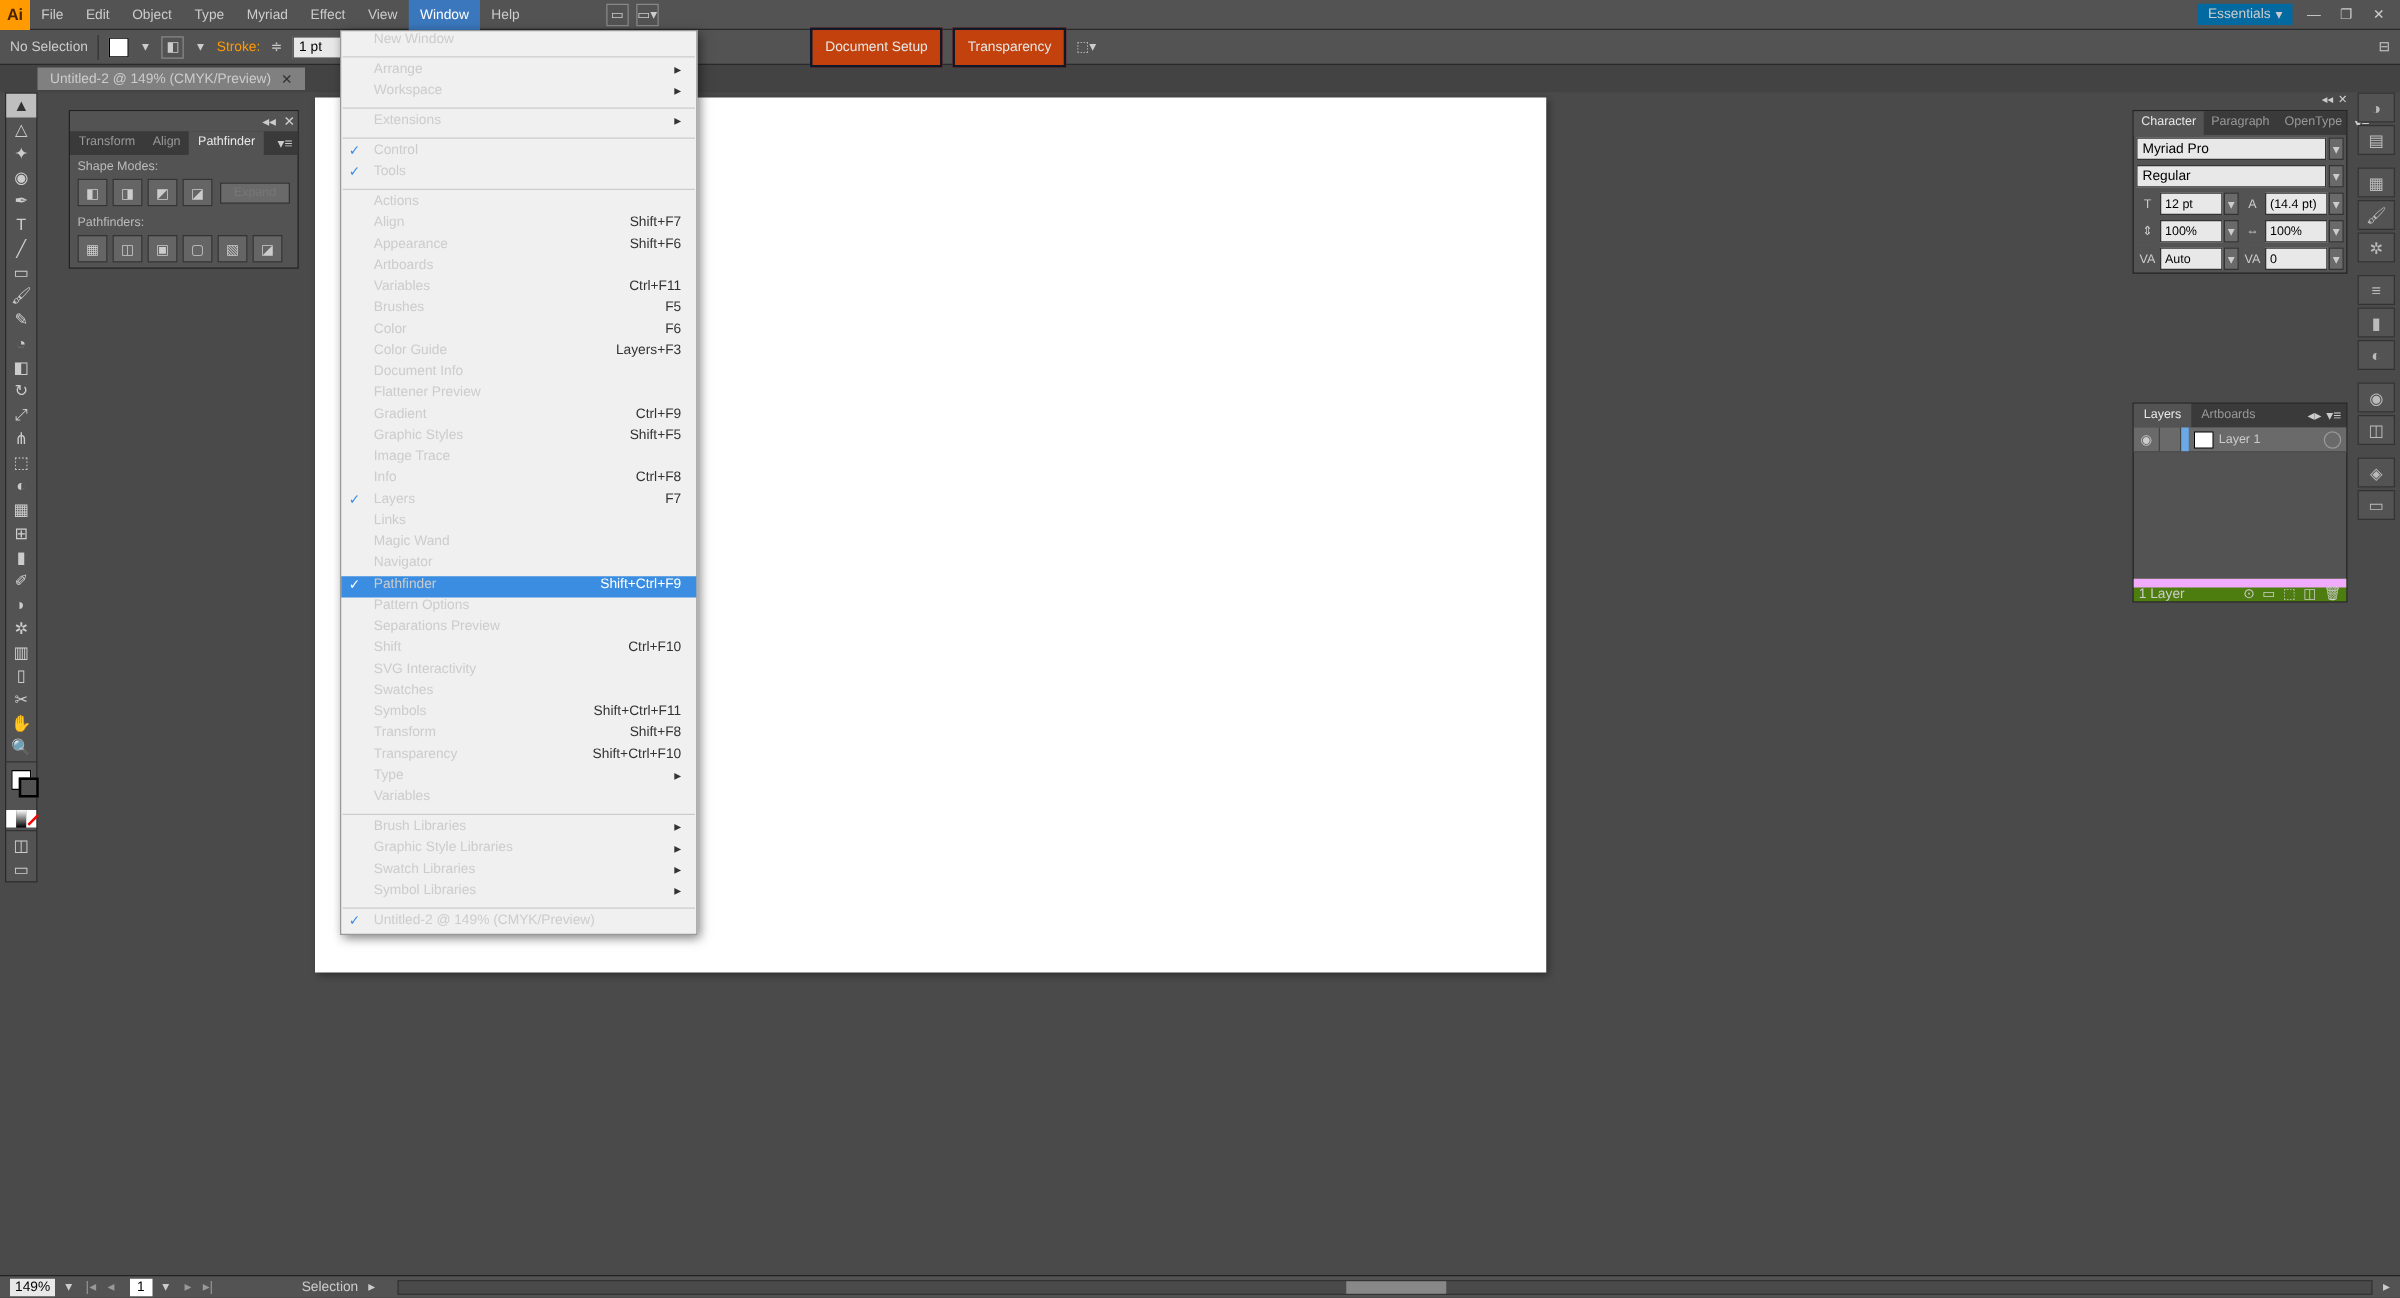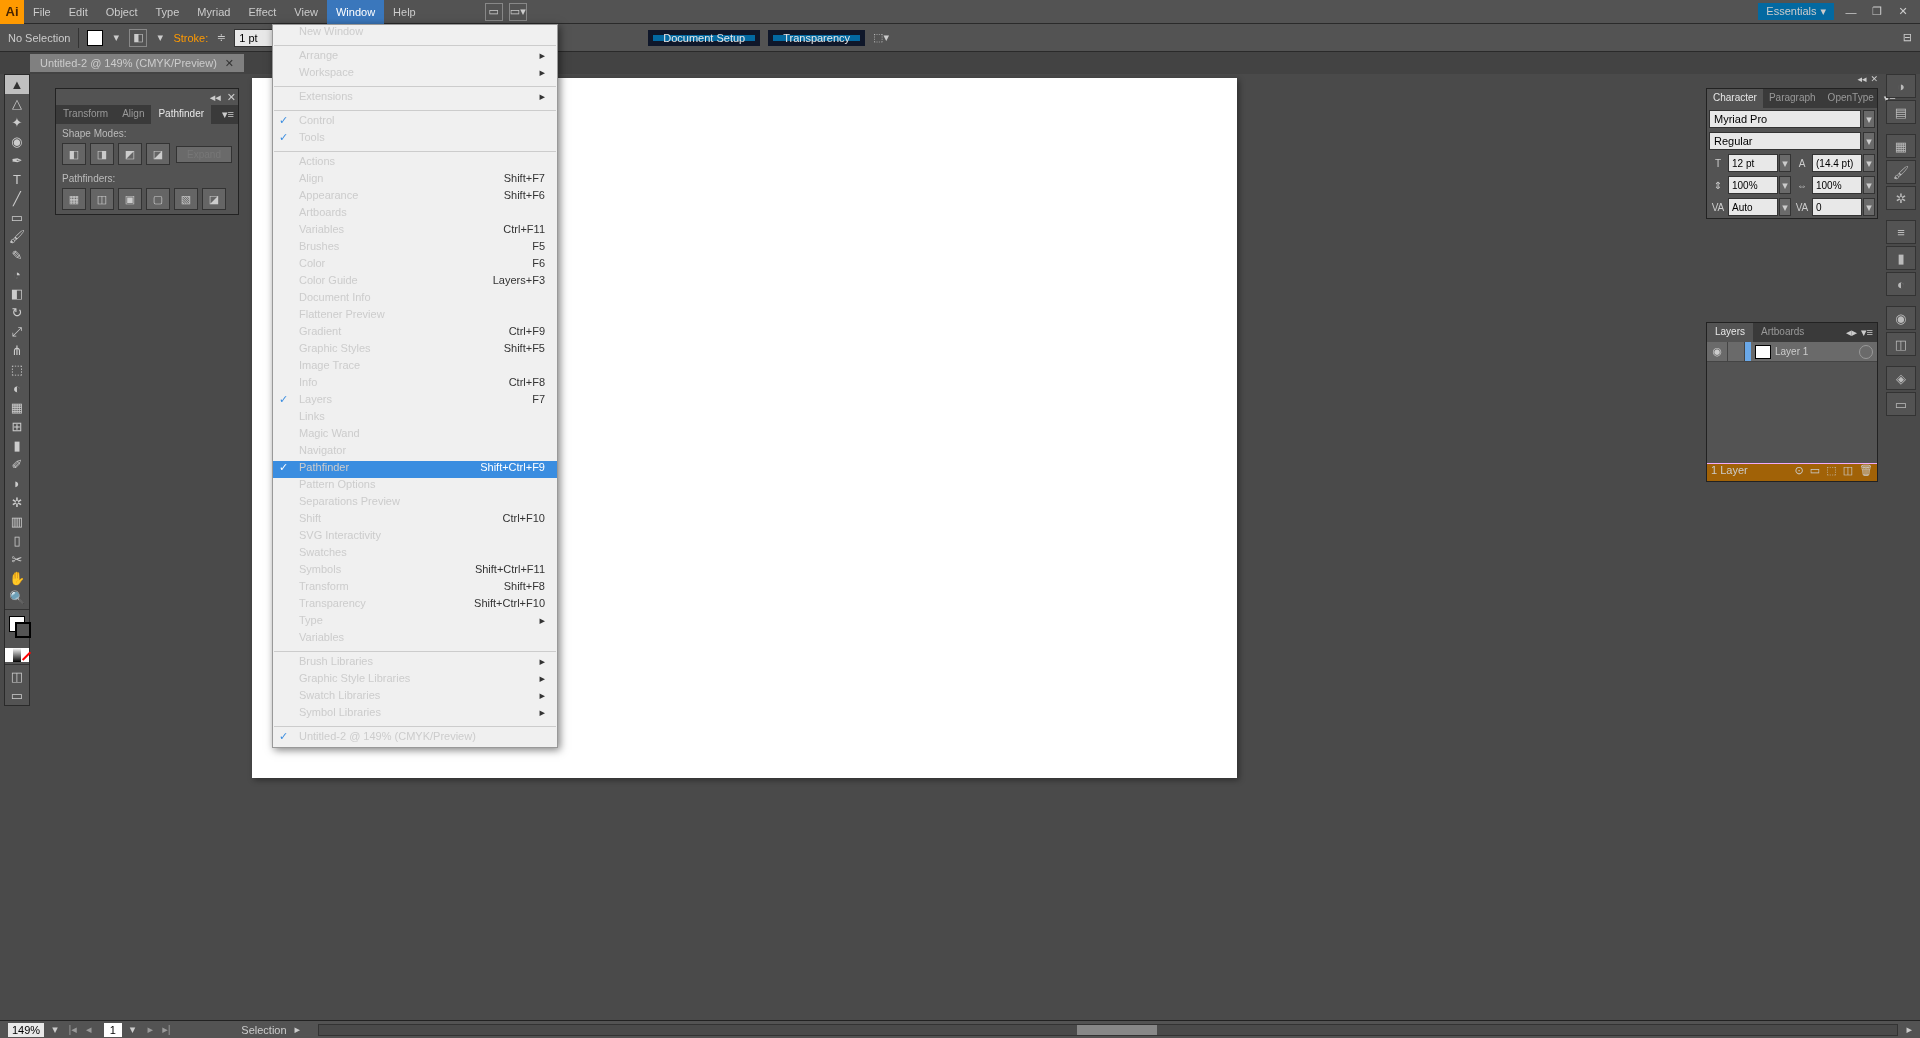--- a/index.html
+++ b/index.html
@@ -10,21 +10,21 @@
 .menu.open{background:#3a77bc;color:#fff}
 .menubar-right{margin-left:auto;display:flex;align-items:center;gap:8px;padding-right:8px}
 .win-btn{width:18px;height:14px;display:inline-flex;align-items:center;justify-content:center;color:#ccc}
 .control-bar{height:28px;background:#535353;display:flex;align-items:center;padding:0 8px;gap:8px;border-bottom:1px solid #2a2a2a}
 .cb-txt{color:#ccc}
 .cb-swatch{width:16px;height:16px;background:#fff;border:1px solid #000}
 .cb-dd{width:10px;display:inline-block;text-align:center}
 .cb-box{width:18px;height:18px;border:1px solid #888;display:flex;align-items:center;justify-content:center}
 .cb-input{background:#e8e8e8;color:#000;border:1px solid #333;padding:1px 4px;height:18px;width:50px}
 .cb-line{width:52px;height:2px;background:#000}
-.cb-btn{background:#0369a1;border:5px solid #0f172a;padding:3px 10px;color:#e8e8e8;height:16px;display:flex;align-items:center}
+.cb-btn{background:#c2410c;border:2px solid #0f172a;padding:3px 10px;color:#e8e8e8;height:32px;display:flex;align-items:center}
 .cb-sep{width:1px;height:20px;background:#333}
 .tabbar{height:22px;background:#434343;display:flex;align-items:center;padding-left:30px}
 .doc-tab{background:#808080;color:#000;padding:3px 10px;height:18px;display:flex;align-items:center;gap:8px;font-size:10px}
 .doc-tab .x{color:#333}
 .main{position:absolute;top:74px;left:0;right:0;bottom:18px;background:#4a4a4a}
 .toolbar-left{position:absolute;left:4px;top:0;width:26px;background:#535353;border:1px solid #2a2a2a;display:flex;flex-direction:column}
 .tool{height:19px;display:flex;align-items:center;justify-content:center;color:#ccc;font-size:13px}
 .tool.sel{background:#bfbfbf;color:#333}
 .tool-sep{height:1px;background:#333;margin:2px 0}
 .fillstroke{height:36px;position:relative}
@@ -67,21 +67,21 @@
 .layers-panel{position:absolute;right:42px;top:248px;width:172px;height:160px;background:#535353;border:1px solid #222;display:flex;flex-direction:column}
 .lp-tabs{display:flex;background:#3a3a3a}
 .lp-tab{padding:3px 8px;font-size:10px;color:#999}
 .lp-tab.active{background:#535353;color:#e8e8e8}
 .lp-row{display:flex;align-items:center;height:20px;background:#6a6a6a;border-bottom:1px solid #444}
 .lp-eye{width:20px;text-align:center}
 .lp-lock{width:18px;border-left:1px solid #444;border-right:1px solid #444;height:100%}
 .lp-thumb{width:16px;height:14px;background:#fff;margin:0 4px;border:1px solid #000}
 .lp-name{flex:1;font-size:10px}
 .lp-target{width:14px;height:14px;border:1px solid #999;border-radius:50%;margin-right:4px}
-.lp-footer{margin-top:auto;height:18px;background:#a16207;display:flex;align-items:flex-start;padding:0 4px;border-top:1px solid #f0abfc;gap:6px}
+.lp-footer{margin-top:auto;height:18px;background:#4d7c0f;display:flex;align-items:flex-end;padding:0 4px;border-top:7px solid #f0abfc;gap:6px}
 .lp-footer-icons{margin-left:auto;display:flex;gap:6px}
 .right-dock{position:absolute;right:4px;top:0;width:30px;display:flex;flex-direction:column;gap:2px}
 .dock-icon{height:24px;background:#535353;border:1px solid #333;display:flex;align-items:center;justify-content:center;color:#bbb;font-size:13px}
 .dock-sep{height:6px}
 .statusbar{position:absolute;bottom:0;left:0;right:0;height:18px;background:#535353;display:flex;align-items:center;padding:0 8px;border-top:1px solid #222;gap:8px}
 .sb-zoom{background:#e8e8e8;color:#000;padding:1px 4px;height:14px;display:flex;align-items:center}
 .sb-nav{display:flex;gap:2px}
 .sb-nav span{width:14px;text-align:center;color:#999}
 .sb-page{background:#fff;color:#000;padding:0 6px;height:14px;display:flex;align-items:center}
 .sb-scroll{flex:1;height:12px;background:#4a4a4a;border:1px solid #333;position:relative;margin-left:10px}

